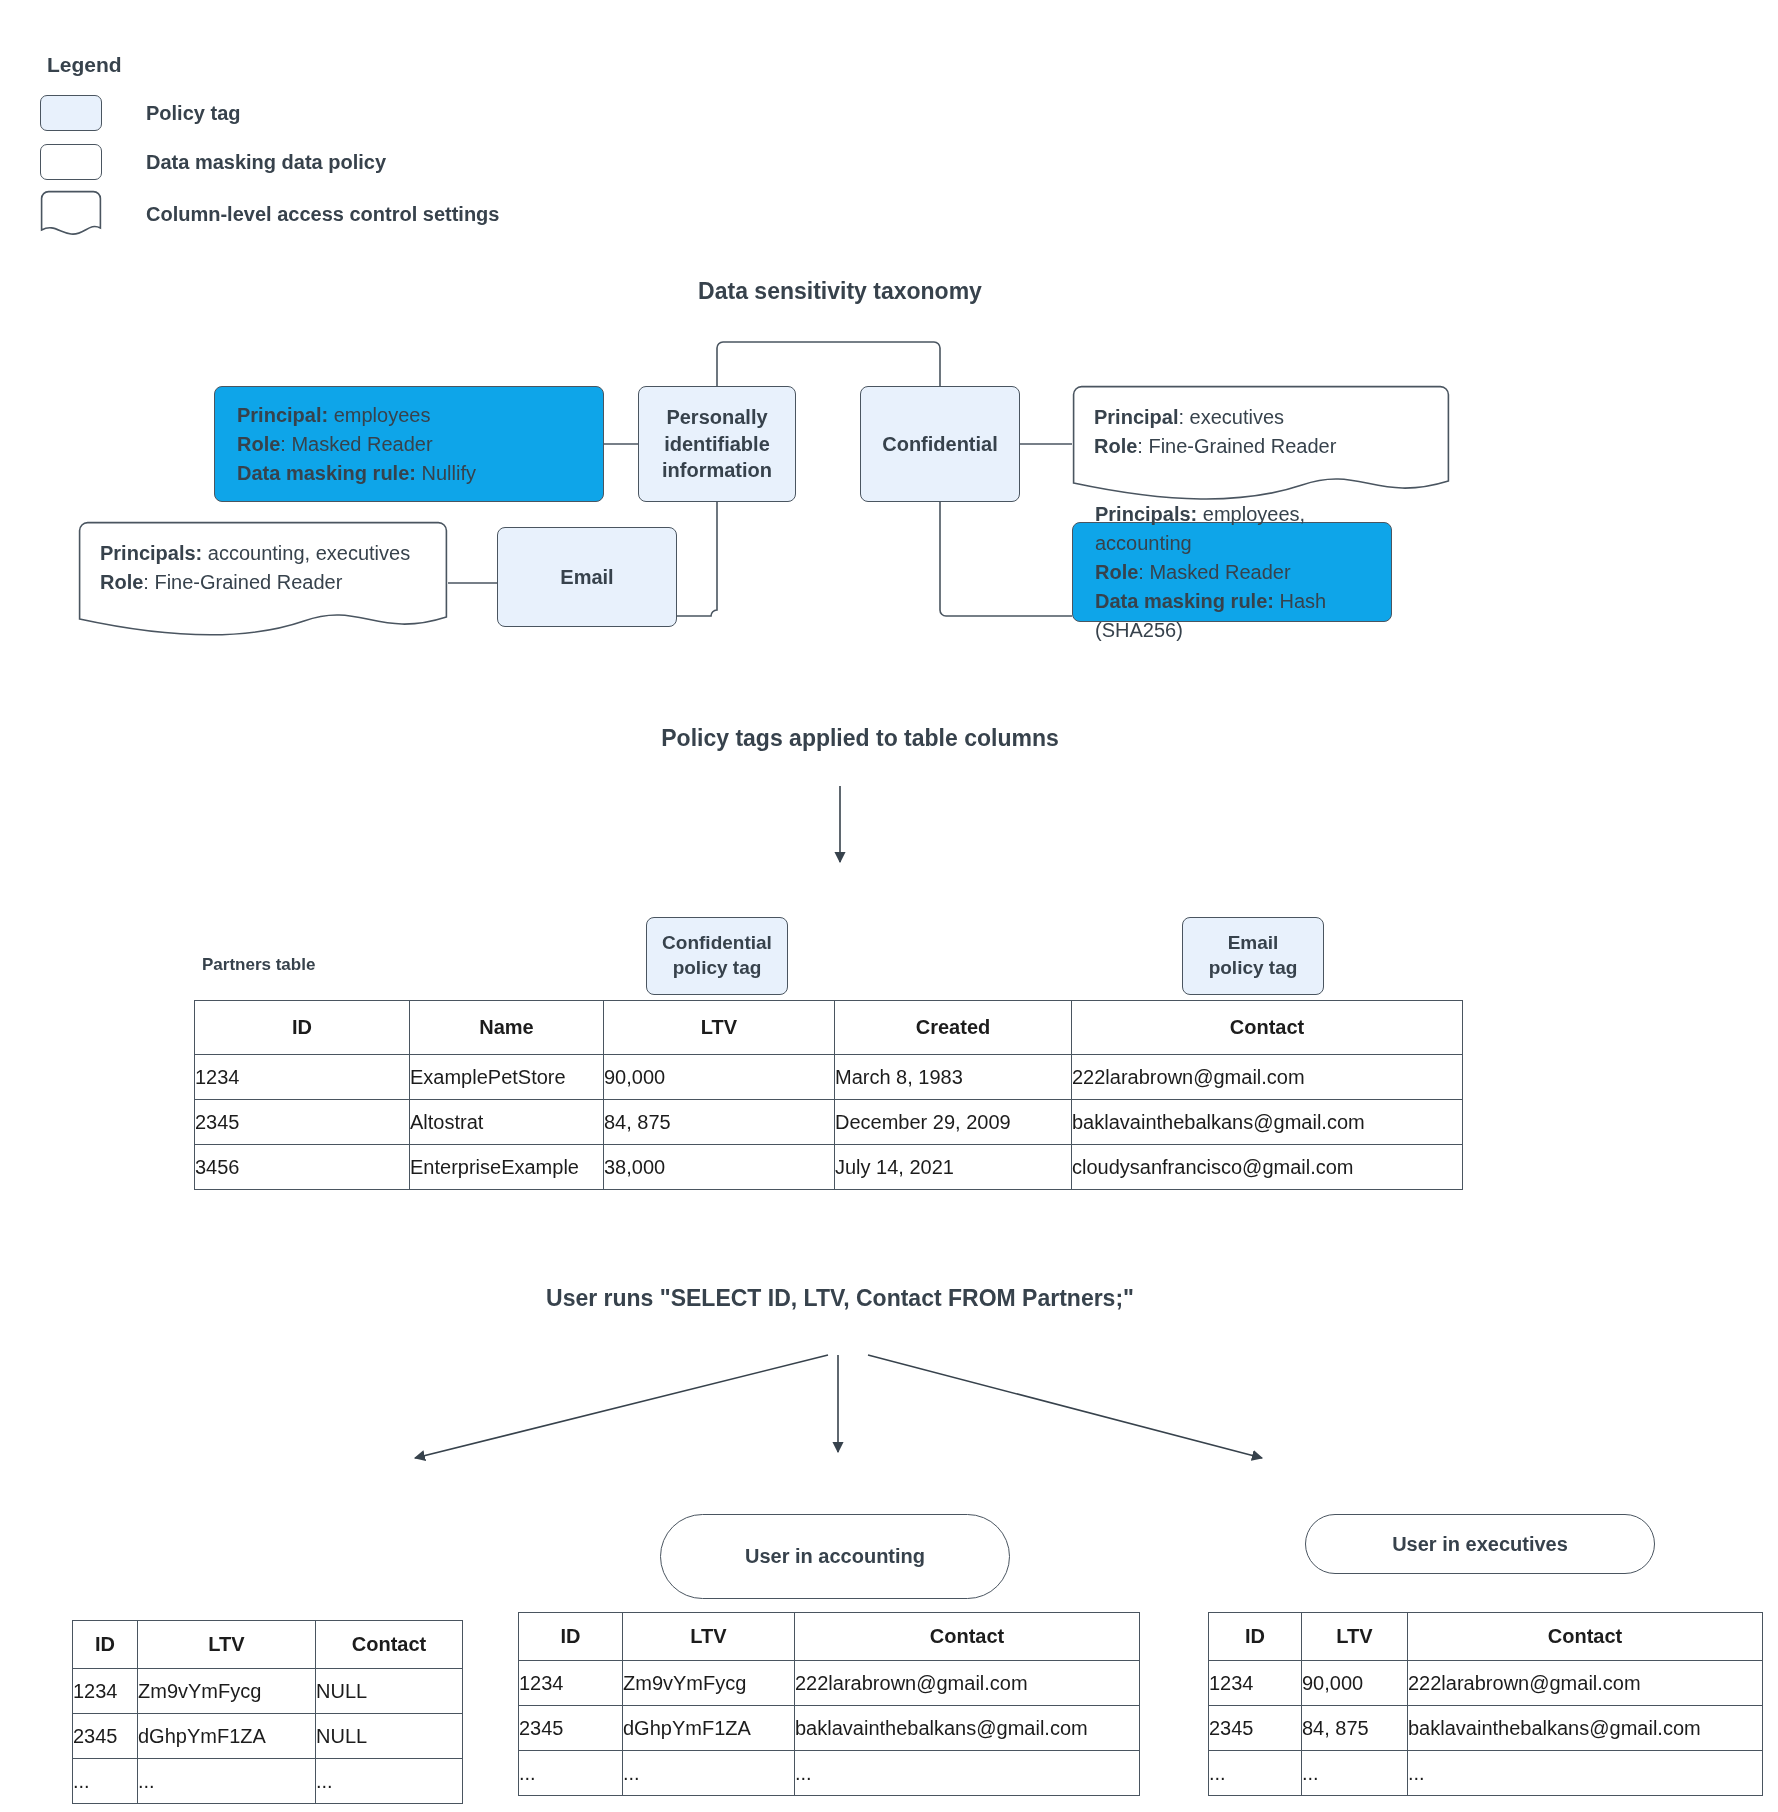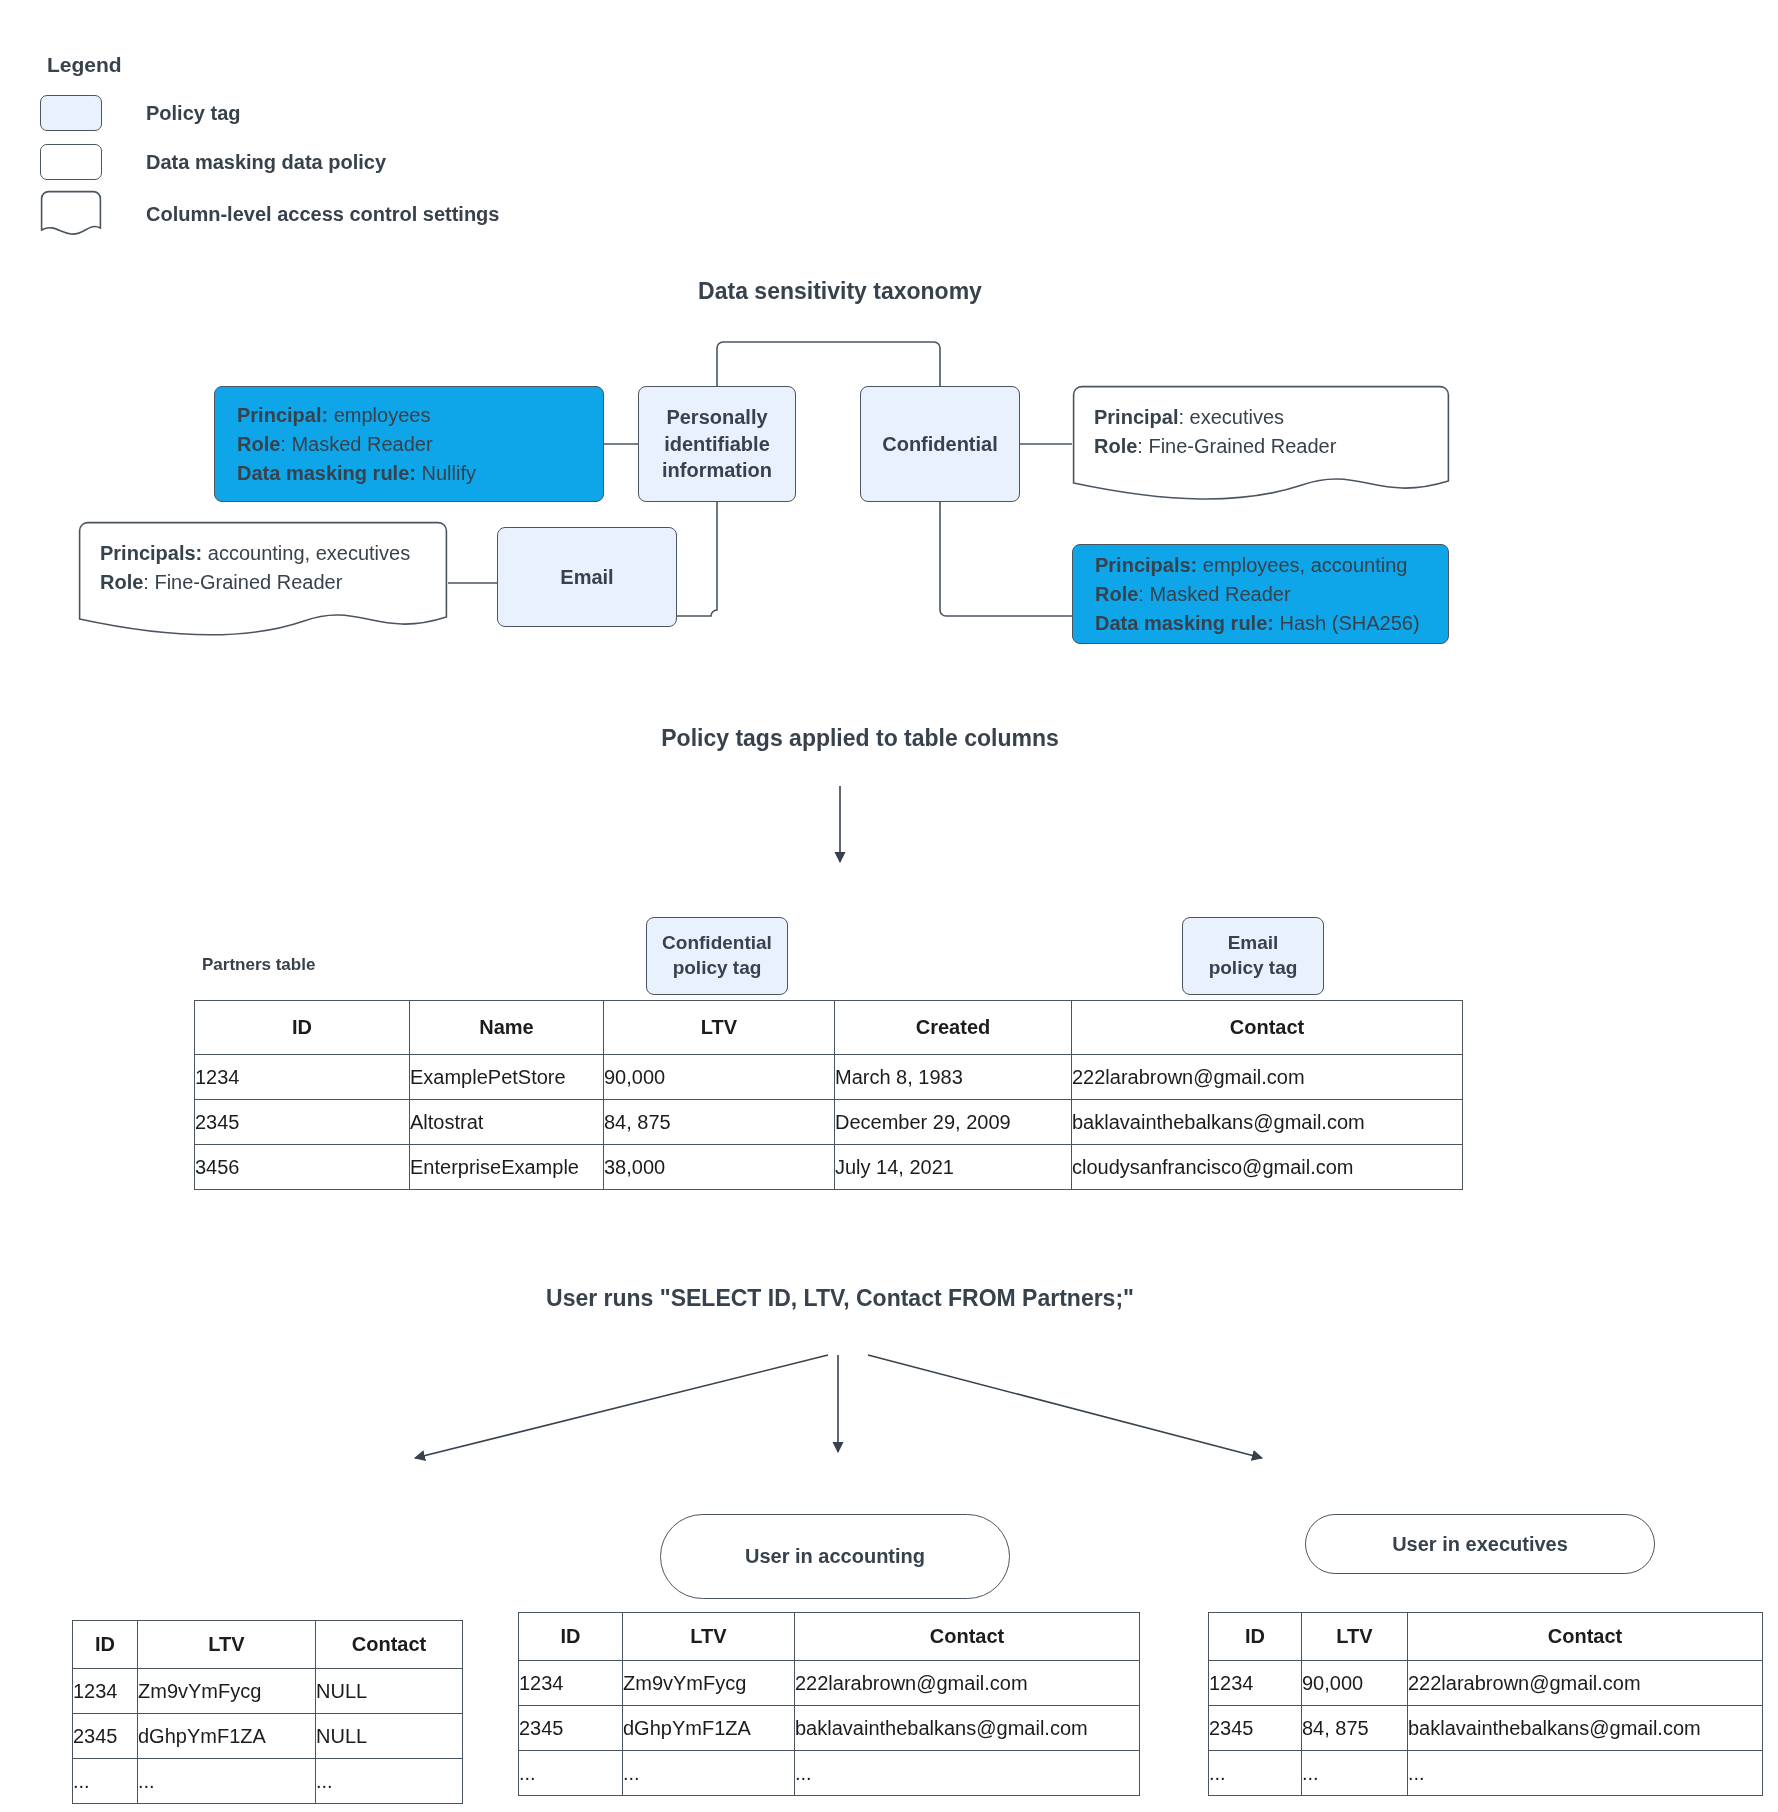--- a/index.html
+++ b/index.html
@@ -79,21 +79,21 @@
     position: absolute; left: 22px; top: 18px; right: 18px;
     font-size: 20px; line-height: 1.45; color: #37424c;
   }
   .wavebox svg { position: absolute; left: 0; top: 0; }
 
   #n-pii   { left: 638px; top: 386px; width: 158px; height: 116px; }
   #n-conf  { left: 860px; top: 386px; width: 160px; height: 116px; }
   #n-email { left: 497px; top: 527px; width: 180px; height: 100px; }
 
   #b-pii-left  { left: 214px; top: 386px; width: 390px; height: 116px; }
-  #b-conf-bot  { left: 1072px; top: 544px; width: 377px; height: 100px; }
+  #b-conf-bot  { left: 1072px; top: 522px; width: 320px; height: 100px; }
 
   #w-conf-top { left: 1072px; top: 385px; width: 370px; height: 122px; }
   #w-email-left { left: 78px; top: 521px; width: 370px; height: 123px; }
 
   
   #partners-label {
     left: 202px; top: 955px;
     font-size: 17px; font-weight: bold; color: #37424c;
   }
   .tag-badge {

